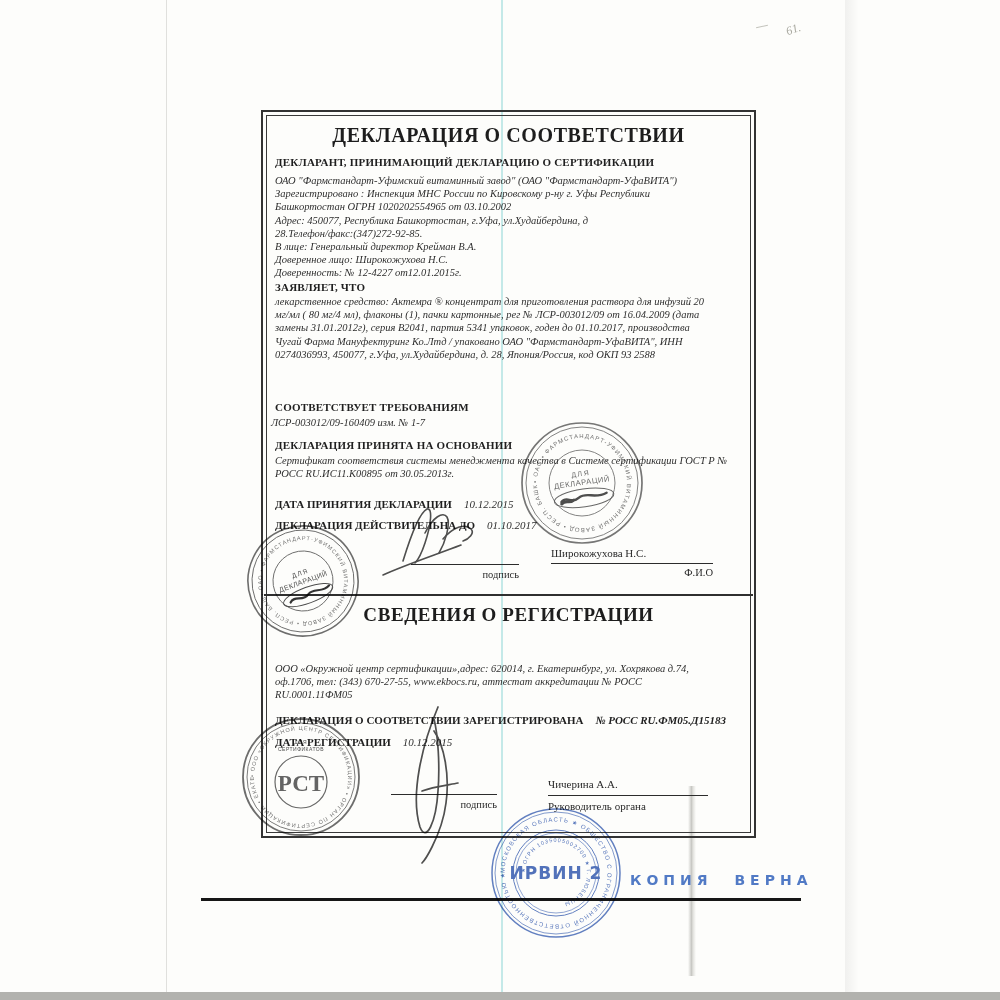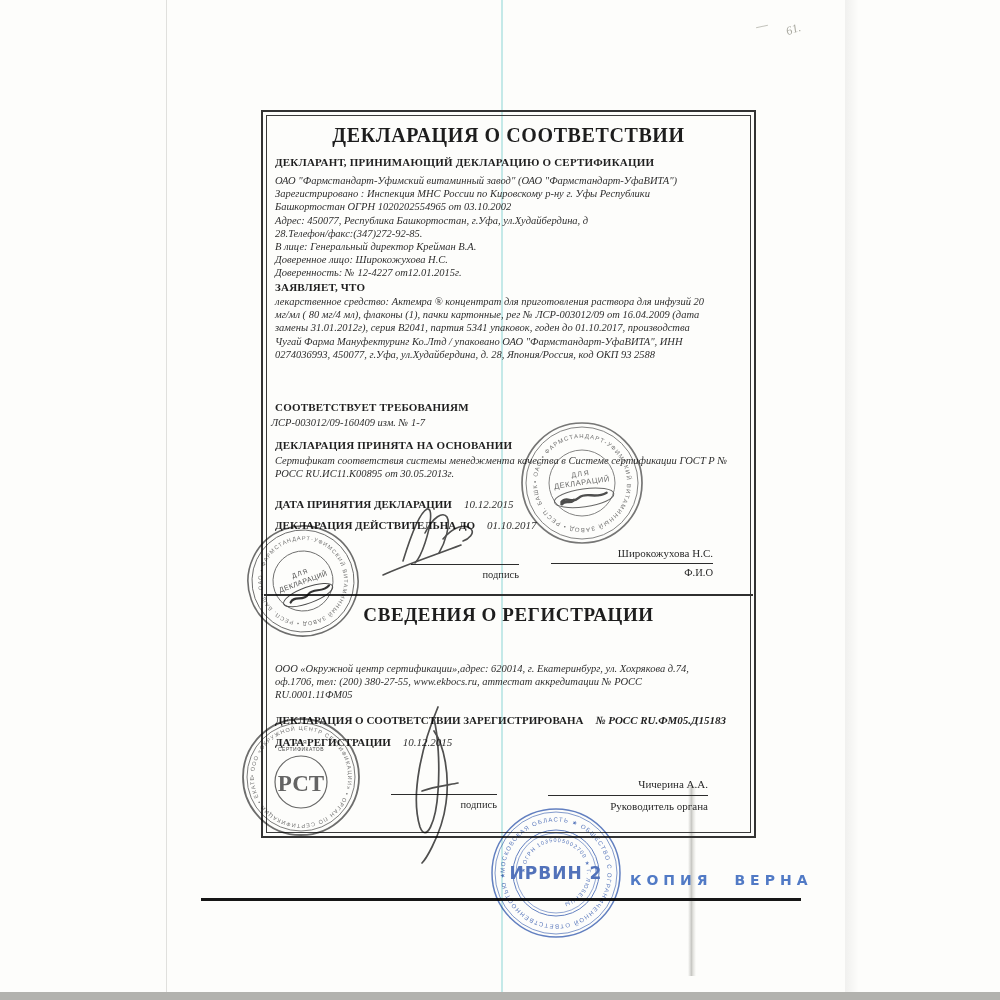--- a/index.html
+++ b/index.html
@@ -24,21 +24,21 @@
 
   .abs{position:absolute;}
   .doc-title{left:0;right:0;text-align:center;font-weight:bold;font-size:20px;letter-spacing:.6px;color:#1d1d1d;}
   .h{font-weight:bold;font-size:11px;letter-spacing:.2px;color:#1f1f1f;}
   .it{font-style:italic;font-size:10.5px;line-height:13.2px;color:#2e2e2e;white-space:pre-line;}
   .row-label{font-weight:bold;font-size:11px;color:#1f1f1f;}
   .row-value{font-style:italic;font-size:11px;color:#2e2e2e;margin-left:12px;}
   .row-value-bold{font-style:italic;font-weight:bold;font-size:11px;color:#1f1f1f;margin-left:12px;}
   .sig-line{height:1px;background:#2c2c2c;}
   .cap{font-size:10.5px;color:#2a2a2a;text-align:right;}
-  .name{font-size:11px;color:#2a2a2a;text-align:right;}
+  .name{font-size:11px;color:#2a2a2a;text-align:left;}
   .divider{position:absolute;left:1px;right:1px;height:2px;background:#2f2f2f;}
   .sec-title{left:0;right:0;text-align:center;font-weight:bold;font-size:19px;letter-spacing:.6px;color:#1d1d1d;}
 
   svg.stamp{position:absolute;mix-blend-mode:multiply;}
   .copy-mark{position:absolute;left:630px;top:872px;font-family:"DejaVu Sans",sans-serif;font-weight:bold;
     font-size:14px;letter-spacing:5px;word-spacing:12px;color:#3f6cc0;opacity:.9;}
 </style>
 </head>
 <body>
 
@@ -93,21 +93,21 @@
     <div class="abs cap" style="left:148px;top:457px;width:108px;">подпись</div>
     <div class="abs name" style="left:288px;top:435px;width:162px;">Широкожухова Н.С.</div>
     <div class="abs sig-line" style="left:288px;top:451px;width:162px;"></div>
     <div class="abs cap" style="left:288px;top:455px;width:162px;">Ф.И.О</div>
 
     <div class="divider" style="top:482px;"></div>
 
     <div class="abs sec-title" style="top:492px;">СВЕДЕНИЯ О РЕГИСТРАЦИИ</div>
 
     <div class="abs it" style="left:12px;top:550px;width:462px;">ООО «Окружной центр сертификации»,адрес: 620014, г. Екатеринбург, ул.  Хохрякова д.74,
-оф.1706, тел: (200) 380-27-55, www.ekbocs.ru, аттестат аккредитации № РОСС
+оф.1706, тел: (343) 670-27-55, www.ekbocs.ru, аттестат аккредитации № РОСС
 RU.0001.11ФМ05</div>
 
     <div class="abs" style="left:12px;top:598px;">
       <span class="row-label">ДЕКЛАРАЦИЯ О СООТВЕТСТВИИ ЗАРЕГИСТРИРОВАНА</span><span class="row-value-bold">№ РОСС RU.ФМ05.Д15183</span>
     </div>
     <div class="abs" style="left:12px;top:620px;">
       <span class="row-label">ДАТА РЕГИСТРАЦИИ</span><span class="row-value">10.12.2015</span>
     </div>
 
     <div class="abs sig-line" style="left:128px;top:682px;width:106px;"></div>

